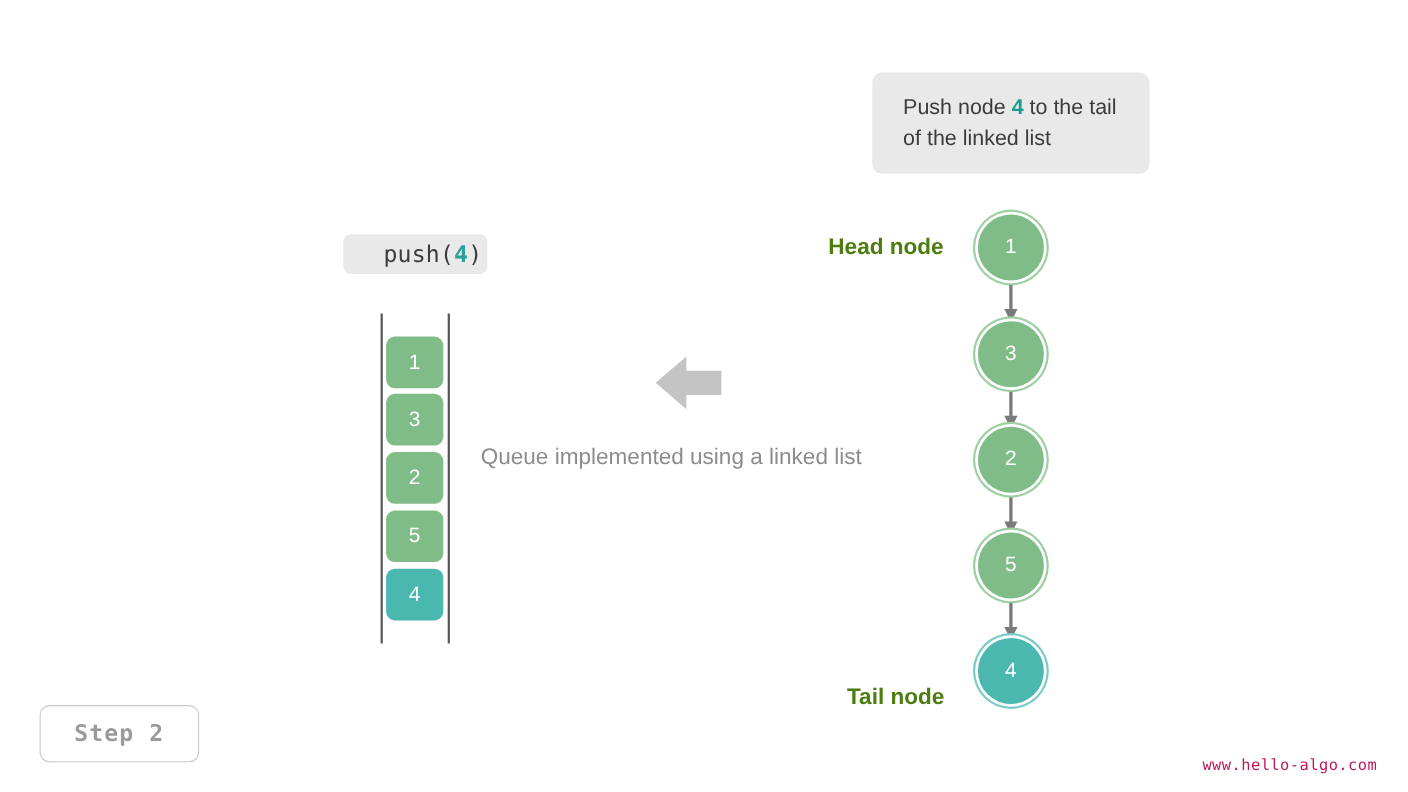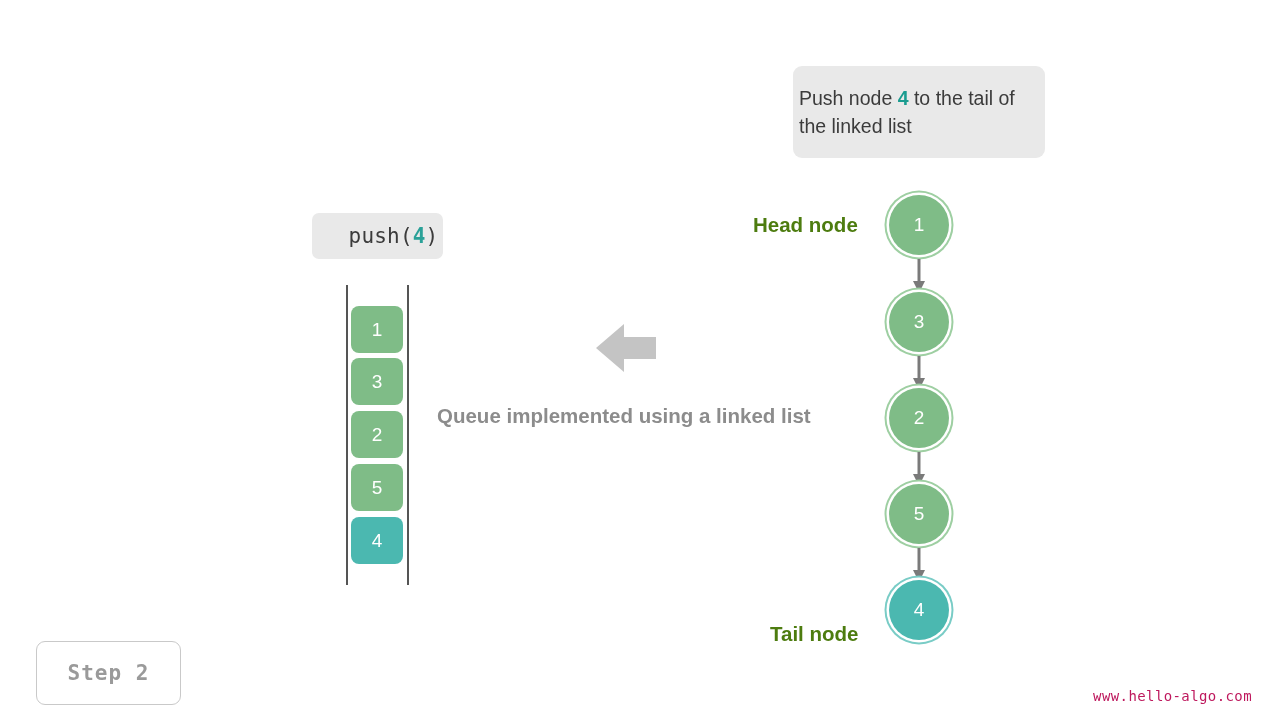--- a/index.html
+++ b/index.html
@@ -18,38 +18,38 @@
   
   .callout {
     position: absolute;
     left: 793px;
     top: 66px;
     width: 252px;
     height: 92px;
     box-sizing: border-box;
     background: #e9e9e9;
     border-radius: 9px;
-    padding: 18px 20px 0 6px;
+    padding: 18px 20px 0 28px;
     font-size: 19.5px;
     line-height: 28px;
     color: #3b3b3b;
     font-family: "Liberation Sans", sans-serif;
   }
   .callout .accent {
     color: #1a9c90;
     font-weight: bold;
   }
 
   
   .push-chip {
     position: absolute;
     left: 312px;
     top: 213px;
     width: 131px;
-    height: 46px;
+    height: 36px;
     box-sizing: border-box;
     background: #e9e9e9;
     border-radius: 7px;
     display: flex;
     align-items: center;
     justify-content: center;
     font-family: "DejaVu Sans Mono", "Liberation Mono", monospace;
     font-size: 21px;
     color: #3b3b3b;
     letter-spacing: 0.2px;
@@ -105,21 +105,20 @@
 
   
   .caption {
     position: absolute;
     left: 437px;
     top: 404px;
     font-size: 20.5px;
     color: #8c8c8c;
     white-space: nowrap;
     font-family: "Liberation Sans", sans-serif;
-    font-weight: bold;
   }
 
   
   .linked-list {
     position: absolute;
     left: 860px;
     top: 180px;
     width: 140px;
     height: 470px;
   }
@@ -163,21 +162,21 @@
   }
   .label-head { left: 753px; top: 213px; }
   .label-tail { left: 770px; top: 622px; }
 
   
   .step-badge {
     position: absolute;
     left: 36px;
     top: 641px;
     width: 145px;
-    height: 64px;
+    height: 52px;
     box-sizing: border-box;
     border: 1.5px solid #c9c9c9;
     border-radius: 9px;
     background: #ffffff;
     display: flex;
     align-items: center;
     justify-content: center;
     font-family: "DejaVu Sans Mono", "Liberation Mono", monospace;
     font-size: 21px;
     font-weight: bold;

